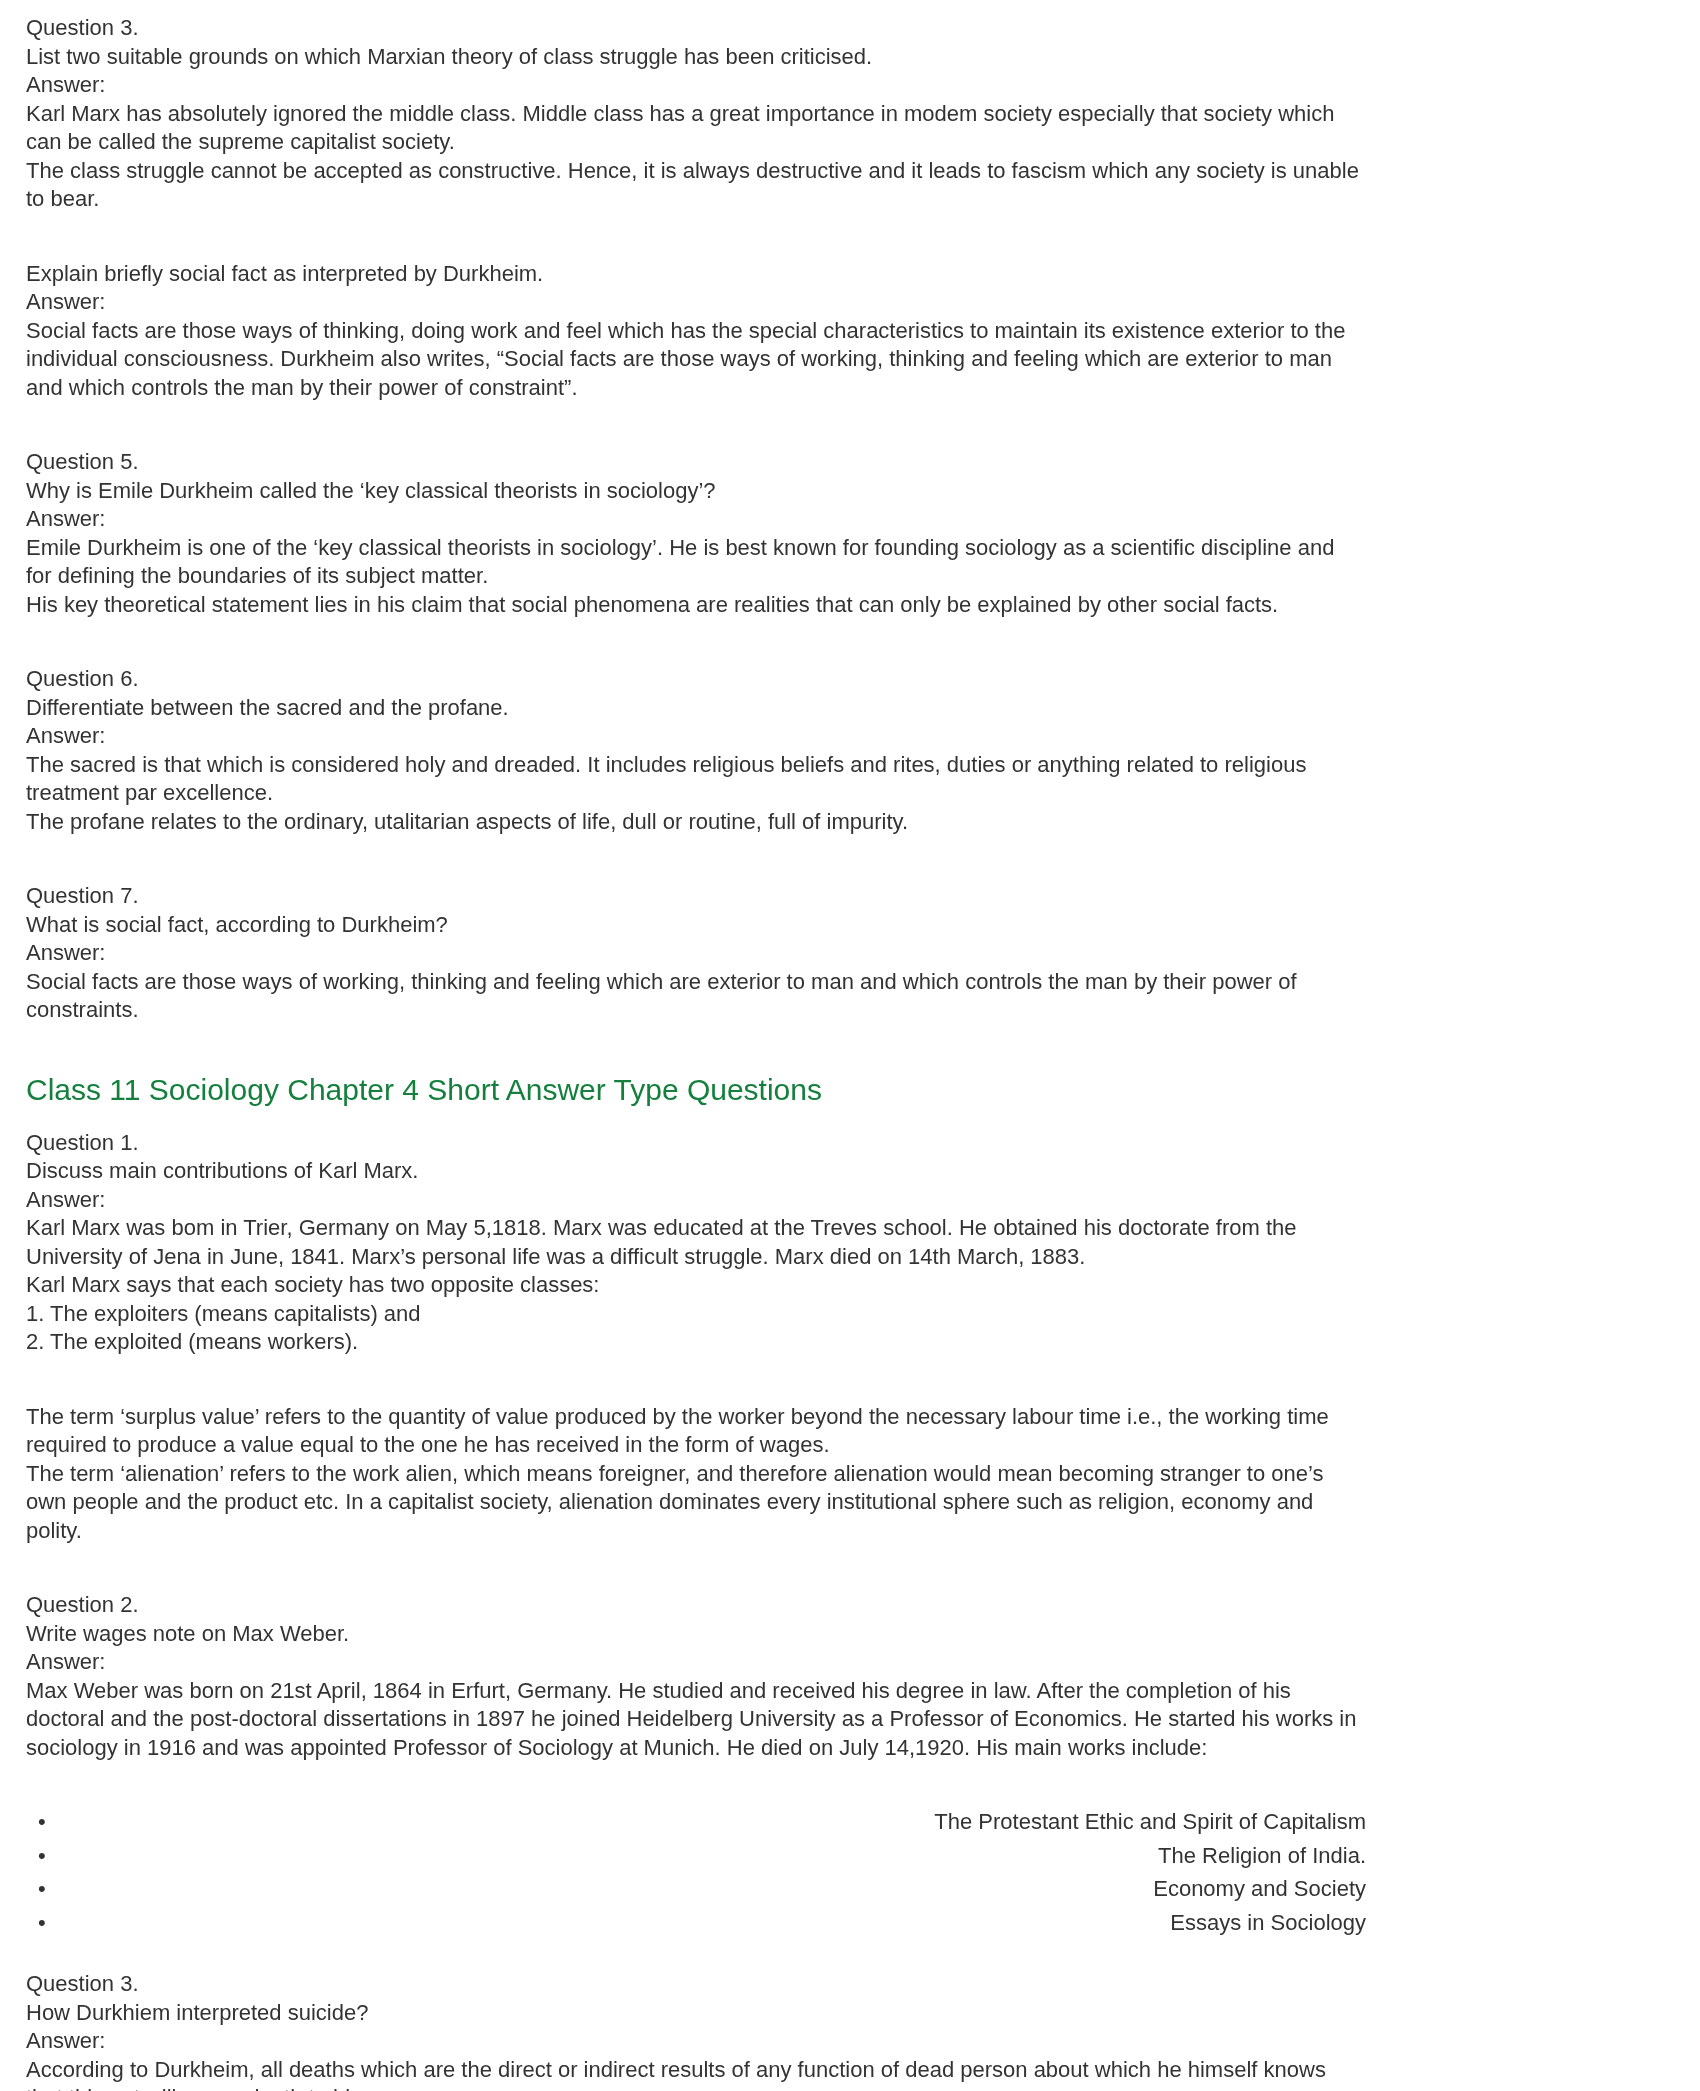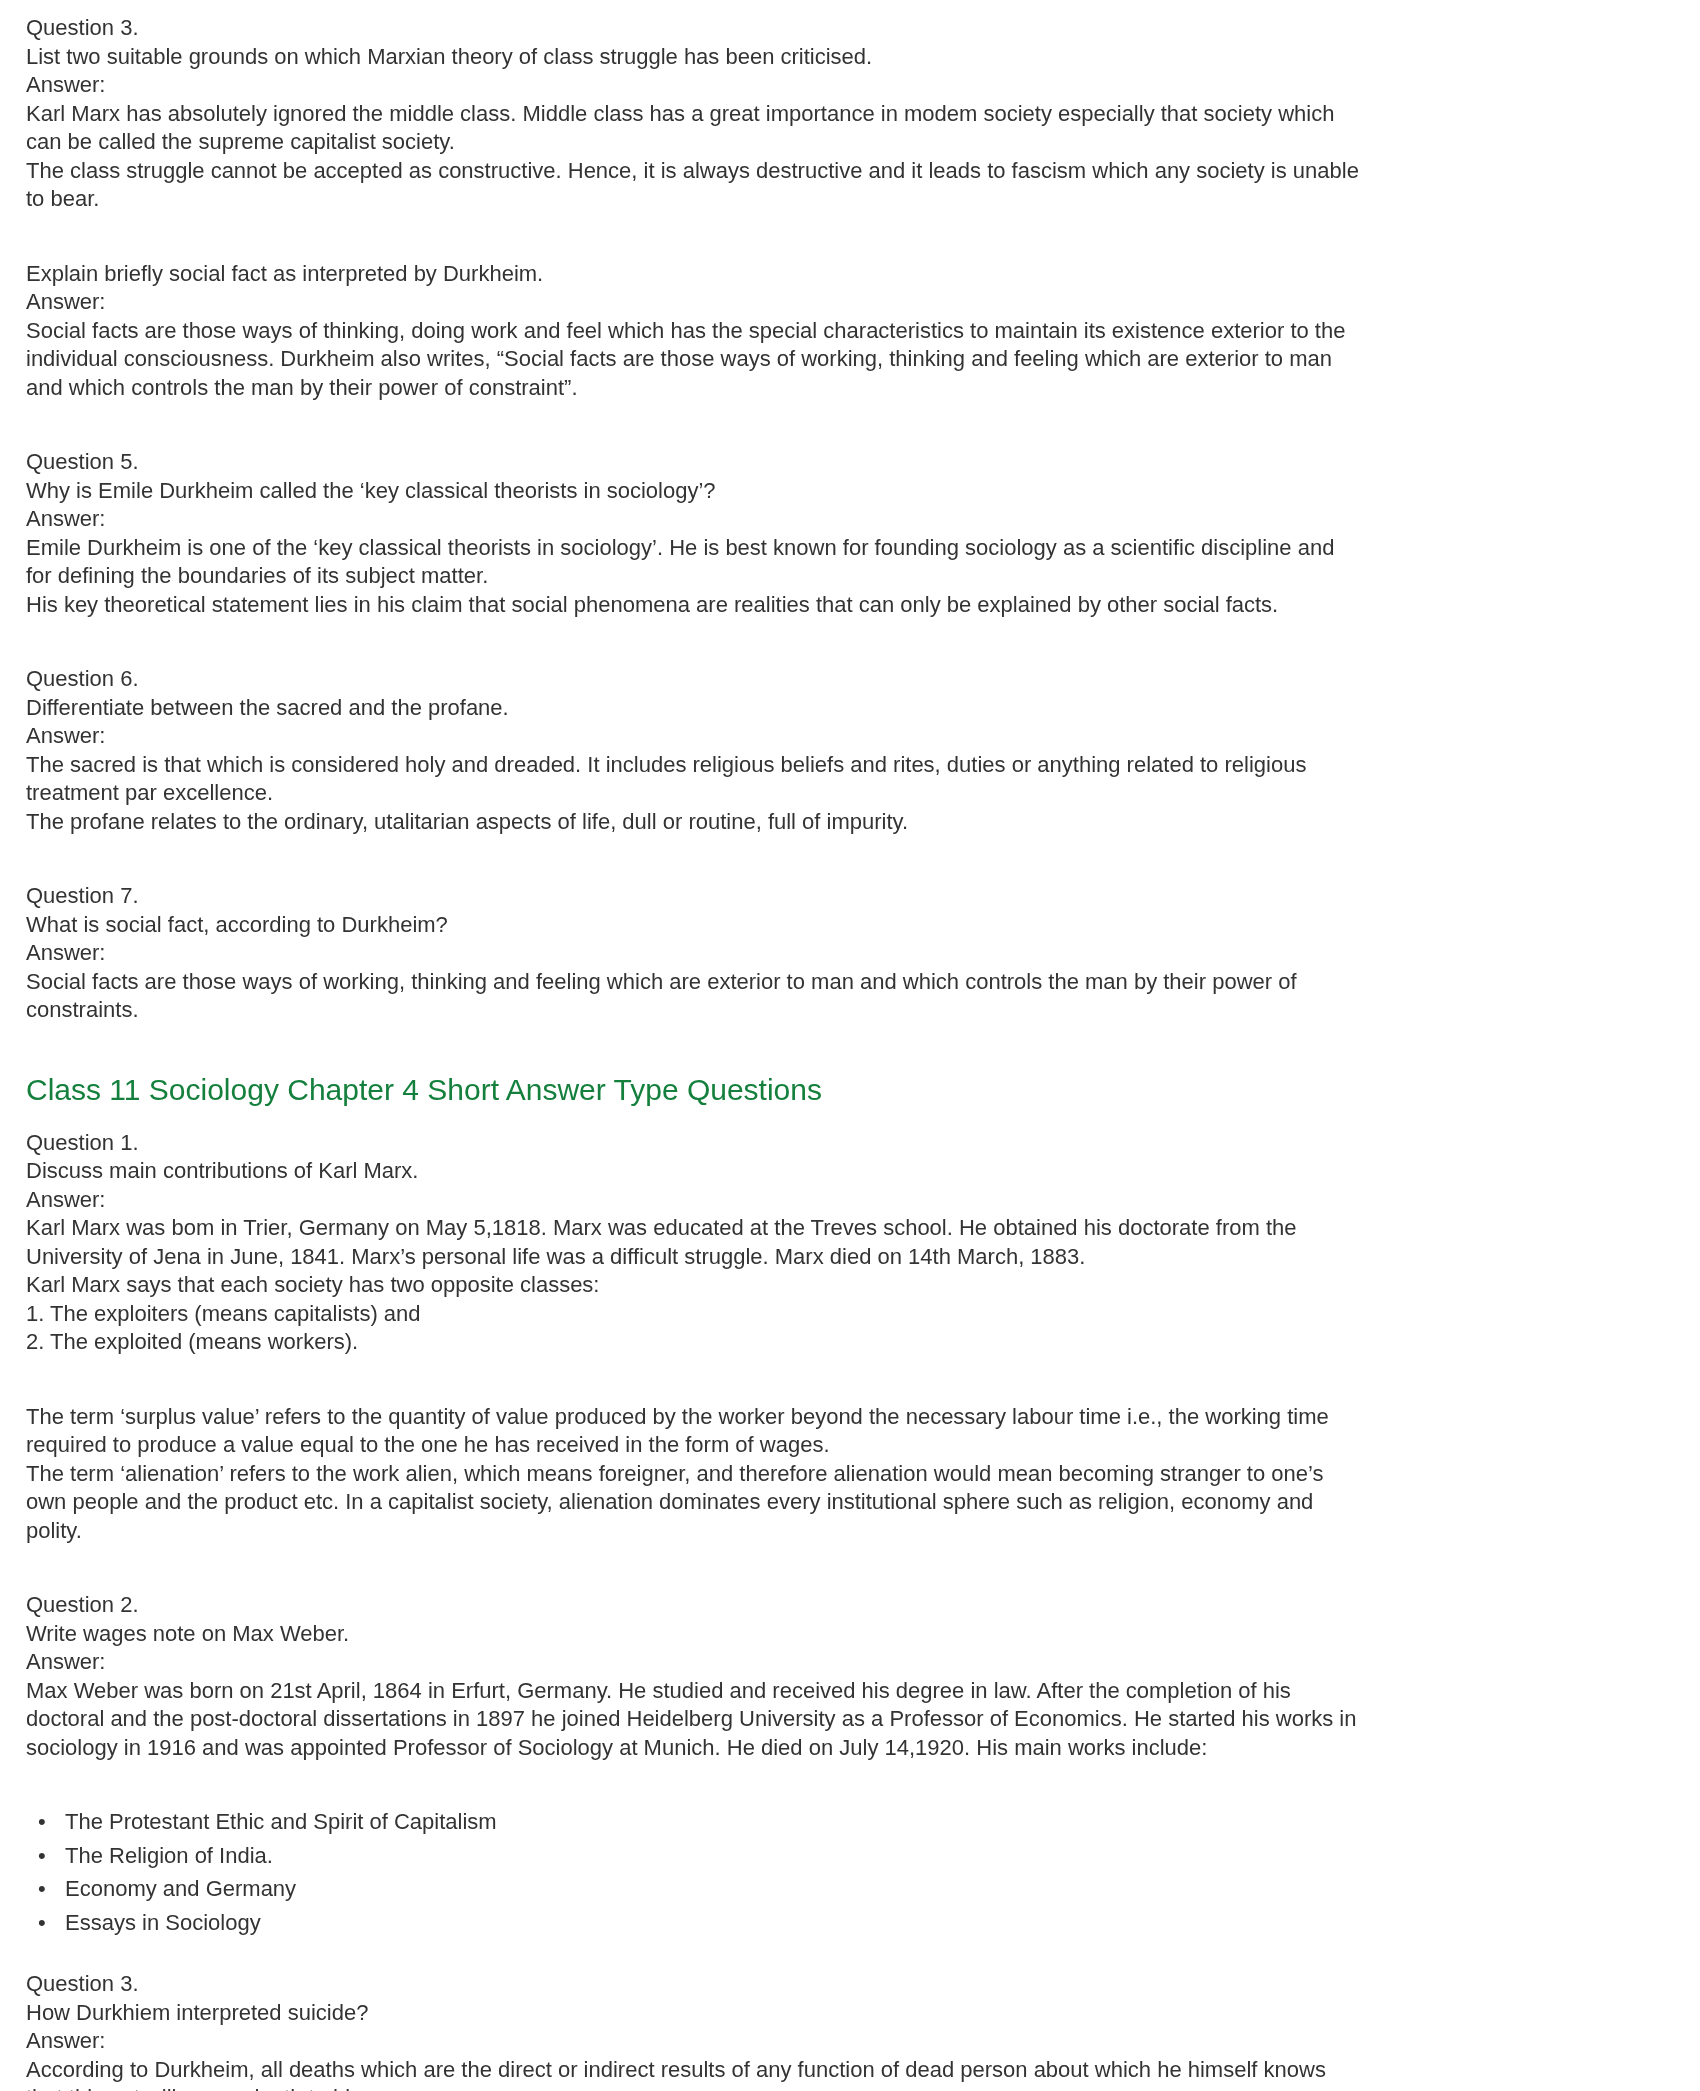--- a/index.html
+++ b/index.html
@@ -41,20 +41,21 @@
     list-style: none;
     margin: 0 0 33px 0;
     padding: 0;
   }
   .bullet-item {
     position: relative;
     padding-left: 39px;
     margin-bottom: 5px;
     font-size: 22px;
     line-height: 28.5px;
+    text-align: right;
   }
   .bullet-item::before {
     content: "\2022";
     position: absolute;
     left: 12px;
     top: 0;
   }
 </style>
 </head>
 <body>
@@ -109,21 +110,21 @@
       </div>
       <div class="qa-block">
         <div class="text-line">Question 2.</div>
         <div class="text-line">Write wages note on Max Weber.</div>
         <div class="text-line">Answer:</div>
         <div class="text-line">Max Weber was born on 21st April, 1864 in Erfurt, Germany. He studied and received his degree in law. After the completion of his doctoral and the post-doctoral dissertations in 1897 he joined Heidelberg University as a Professor of Economics. He started his works in sociology in 1916 and was appointed Professor of Sociology at Munich. He died on July 14,1920. His main works include:</div>
       </div>
       <ul class="bullet-list">
         <li class="bullet-item"><span>The Protestant Ethic and Spirit of Capitalism</span></li>
         <li class="bullet-item"><span>The Religion of India.</span></li>
-        <li class="bullet-item"><span>Economy and Germany</span></li>
+        <li class="bullet-item"><span>Economy and Society</span></li>
         <li class="bullet-item"><span>Essays in Sociology</span></li>
       </ul>
       <div class="qa-block">
         <div class="text-line">Question 3.</div>
         <div class="text-line">How Durkhiem interpreted suicide?</div>
         <div class="text-line">Answer:</div>
         <div class="text-line">According to Durkheim, all deaths which are the direct or indirect results of any function of dead person about which he himself knows that thin act will cause death to him.</div>
       </div>
     </div>
 </div>

